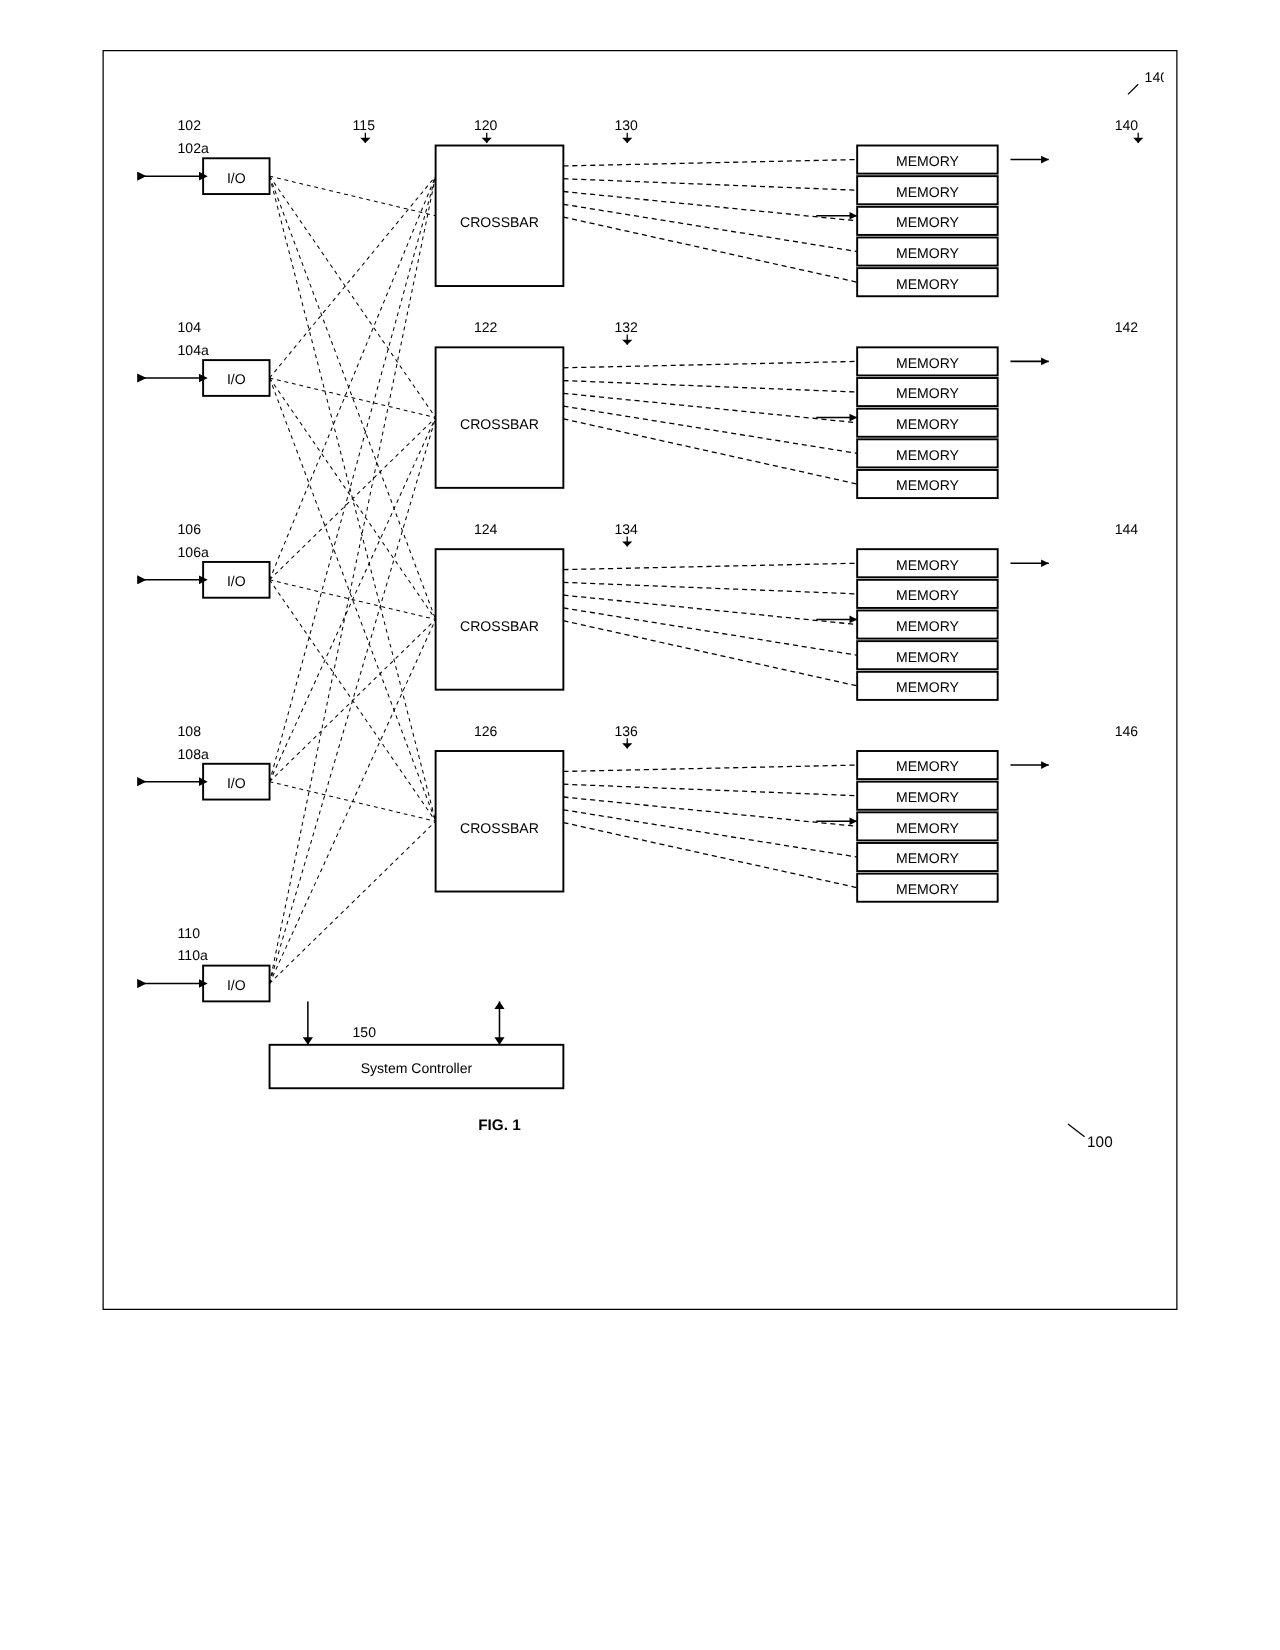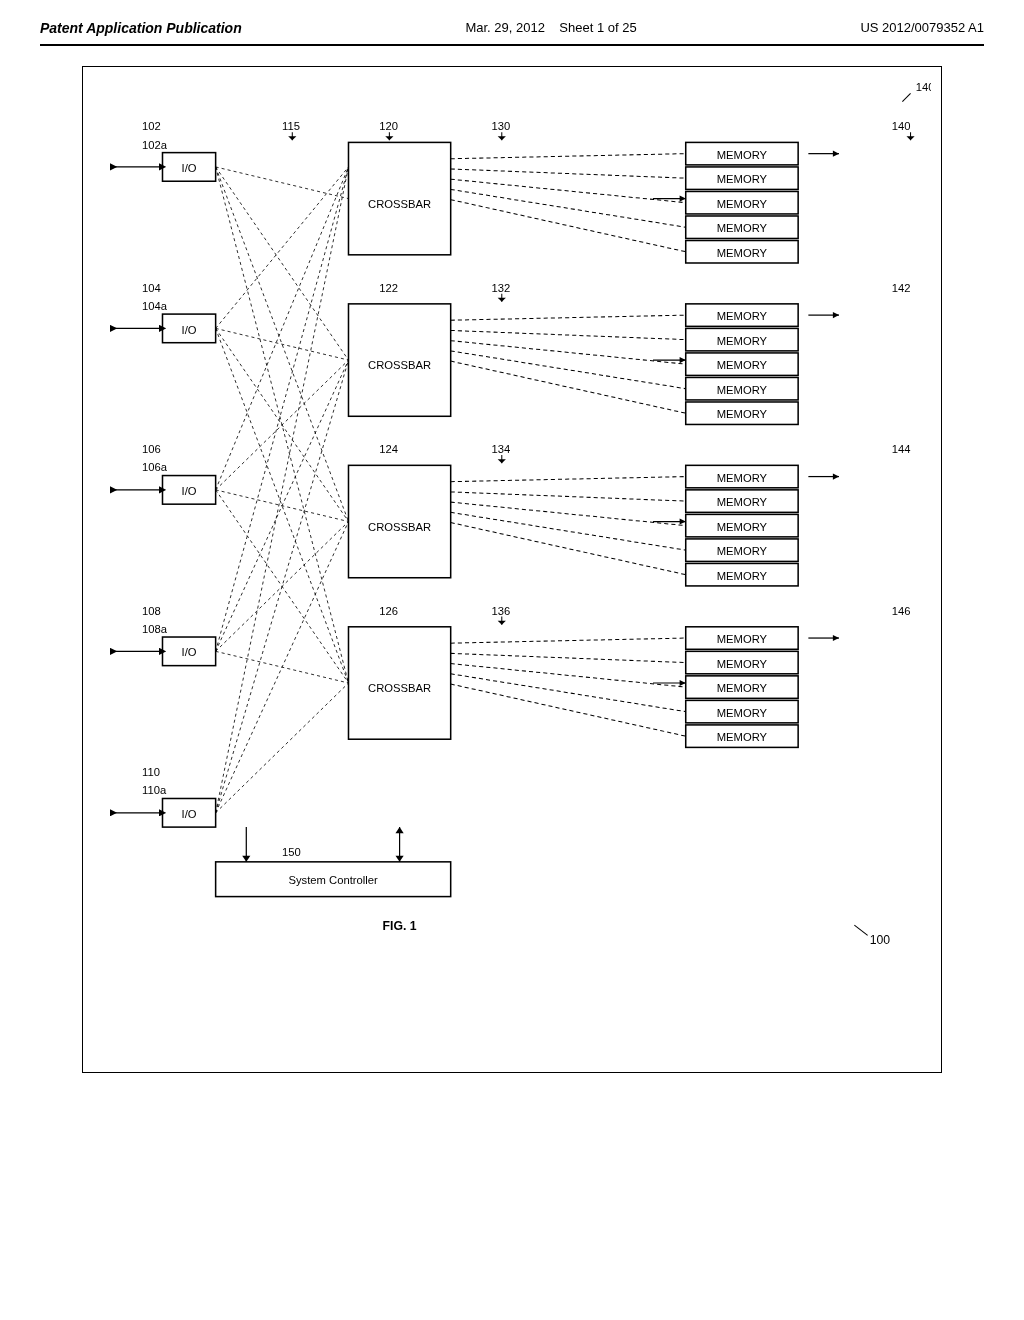--- a/index.html
+++ b/index.html
@@ -78,28 +78,20 @@
       font-size: 11px;
     }
     .ref-num {
       font-size: 11px;
     }
   </style>
 </head>
 <body>
 
 <div class="page">
-  <div class="header">
-    <div class="header-left">Patent Application Publication</div>
-    <div class="header-center">
-      <span>Mar. 29, 2012</span>&nbsp;&nbsp;&nbsp;
-      <span>Sheet 1 of 25</span>
-    </div>
-    <div class="header-right">US 2012/0079352 A1</div>
-  </div>
 
   <div class="diagram-container">
     <svg viewBox="0 0 820 960" xmlns="http://www.w3.org/2000/svg">
 
       <text x="805" y="14" class="ref-num">140</text>
 
       <line x1="800" y1="16" x2="792" y2="24" stroke="black" stroke-width="1"></line>
 
       <text x="48" y="52" class="ref-num">102</text>
 

